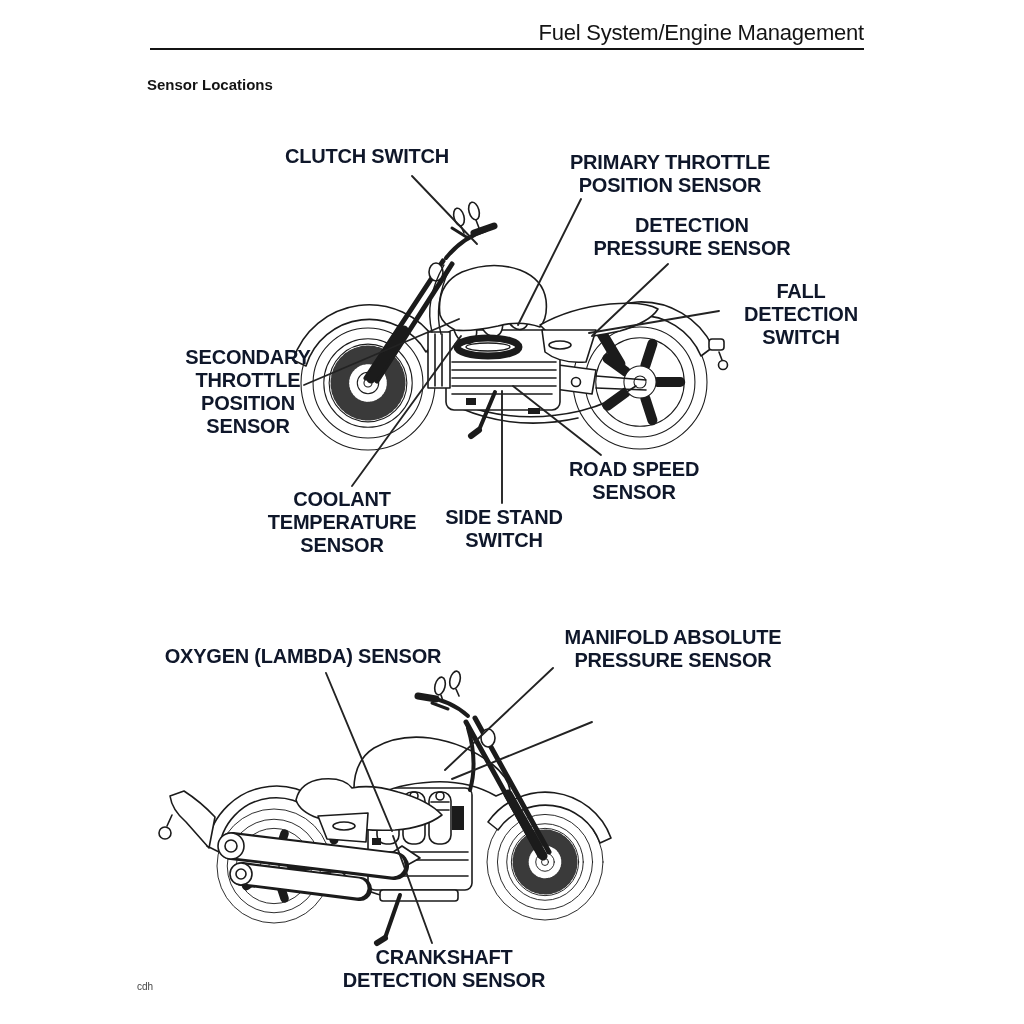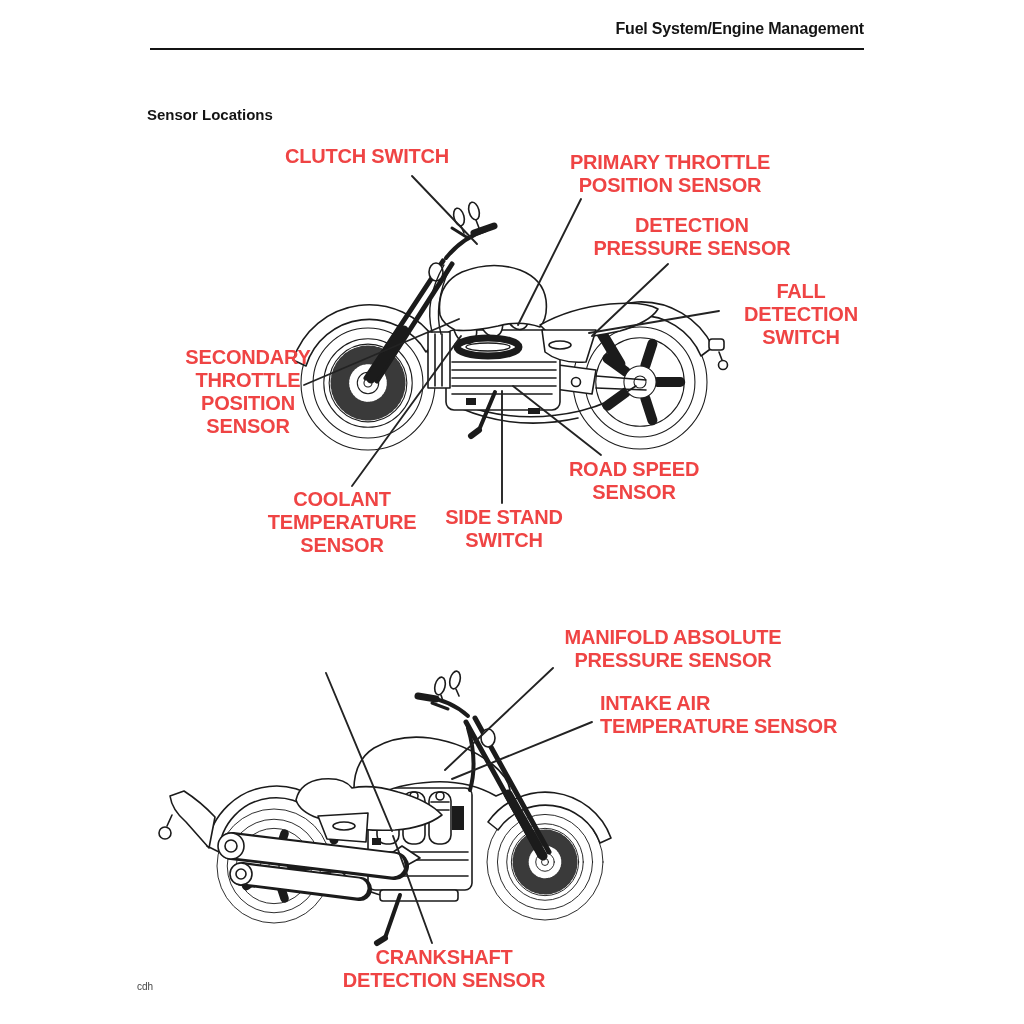--- a/index.html
+++ b/index.html
@@ -2,28 +2,28 @@
 <html><head>
 <meta charset="utf-8">
 <style>
   html,body{margin:0;padding:0;background:#fff;}
   #page{
     position:relative;width:1024px;height:1024px;background:#ffffff;
     font-family:"Liberation Sans", sans-serif;color:#141414;overflow:hidden;
   }
   .hdr-title{
     position:absolute;top:20px;left:150px;width:714px;text-align:right;
-    font-size:16px;font-weight:bold;letter-spacing:-0.2px;
+    font-size:22px;font-weight:normal;letter-spacing:-0.2px;
   }
   .hdr-rule{position:absolute;top:48px;left:150px;width:714px;height:2px;background:#141414;}
-  .section-heading{position:absolute;top:76px;left:147px;font-size:15px;font-weight:bold;margin-top:30px;}
+  .section-heading{position:absolute;top:76px;left:147px;font-size:15px;font-weight:bold;}
   .callout{
     position:absolute;font-size:20px;font-weight:bold;line-height:23px;
     white-space:pre-line;text-align:center;transform:translateX(-50%);
-    letter-spacing:-0.2px;color:#ef4444;
+    letter-spacing:-0.2px;color:#0f172a;
   }
   .callout.left-aligned{transform:none;text-align:left;}
   .credit{position:absolute;left:137px;top:981px;font-size:10px;color:#444;}
   svg#art{position:absolute;left:0;top:0;}
   #art *{vector-effect:none;}
 </style>
 </head>
 <body>
 
 <div id="page">
@@ -230,21 +230,20 @@
 POSITION
 SENSOR</div>
   <div class="callout" style="left:342px;top:488px">COOLANT
 TEMPERATURE
 SENSOR</div>
   <div class="callout" style="left:504px;top:506px">SIDE STAND
 SWITCH</div>
   <div class="callout" style="left:634px;top:458px">ROAD SPEED
 SENSOR</div>
 
+  <div class="callout" style="left:303px;top:645px">OXYGEN (LAMBDA) SENSOR</div>
   <div class="callout" style="left:673px;top:626px">MANIFOLD ABSOLUTE
 PRESSURE SENSOR</div>
-  <div class="callout left-aligned" style="left:600px;top:692px">INTAKE AIR
-TEMPERATURE SENSOR</div>
   <div class="callout" style="left:444px;top:946px">CRANKSHAFT
 DETECTION SENSOR</div>
 
   <div class="credit">cdh</div>
 </div>
 
 </body></html>

